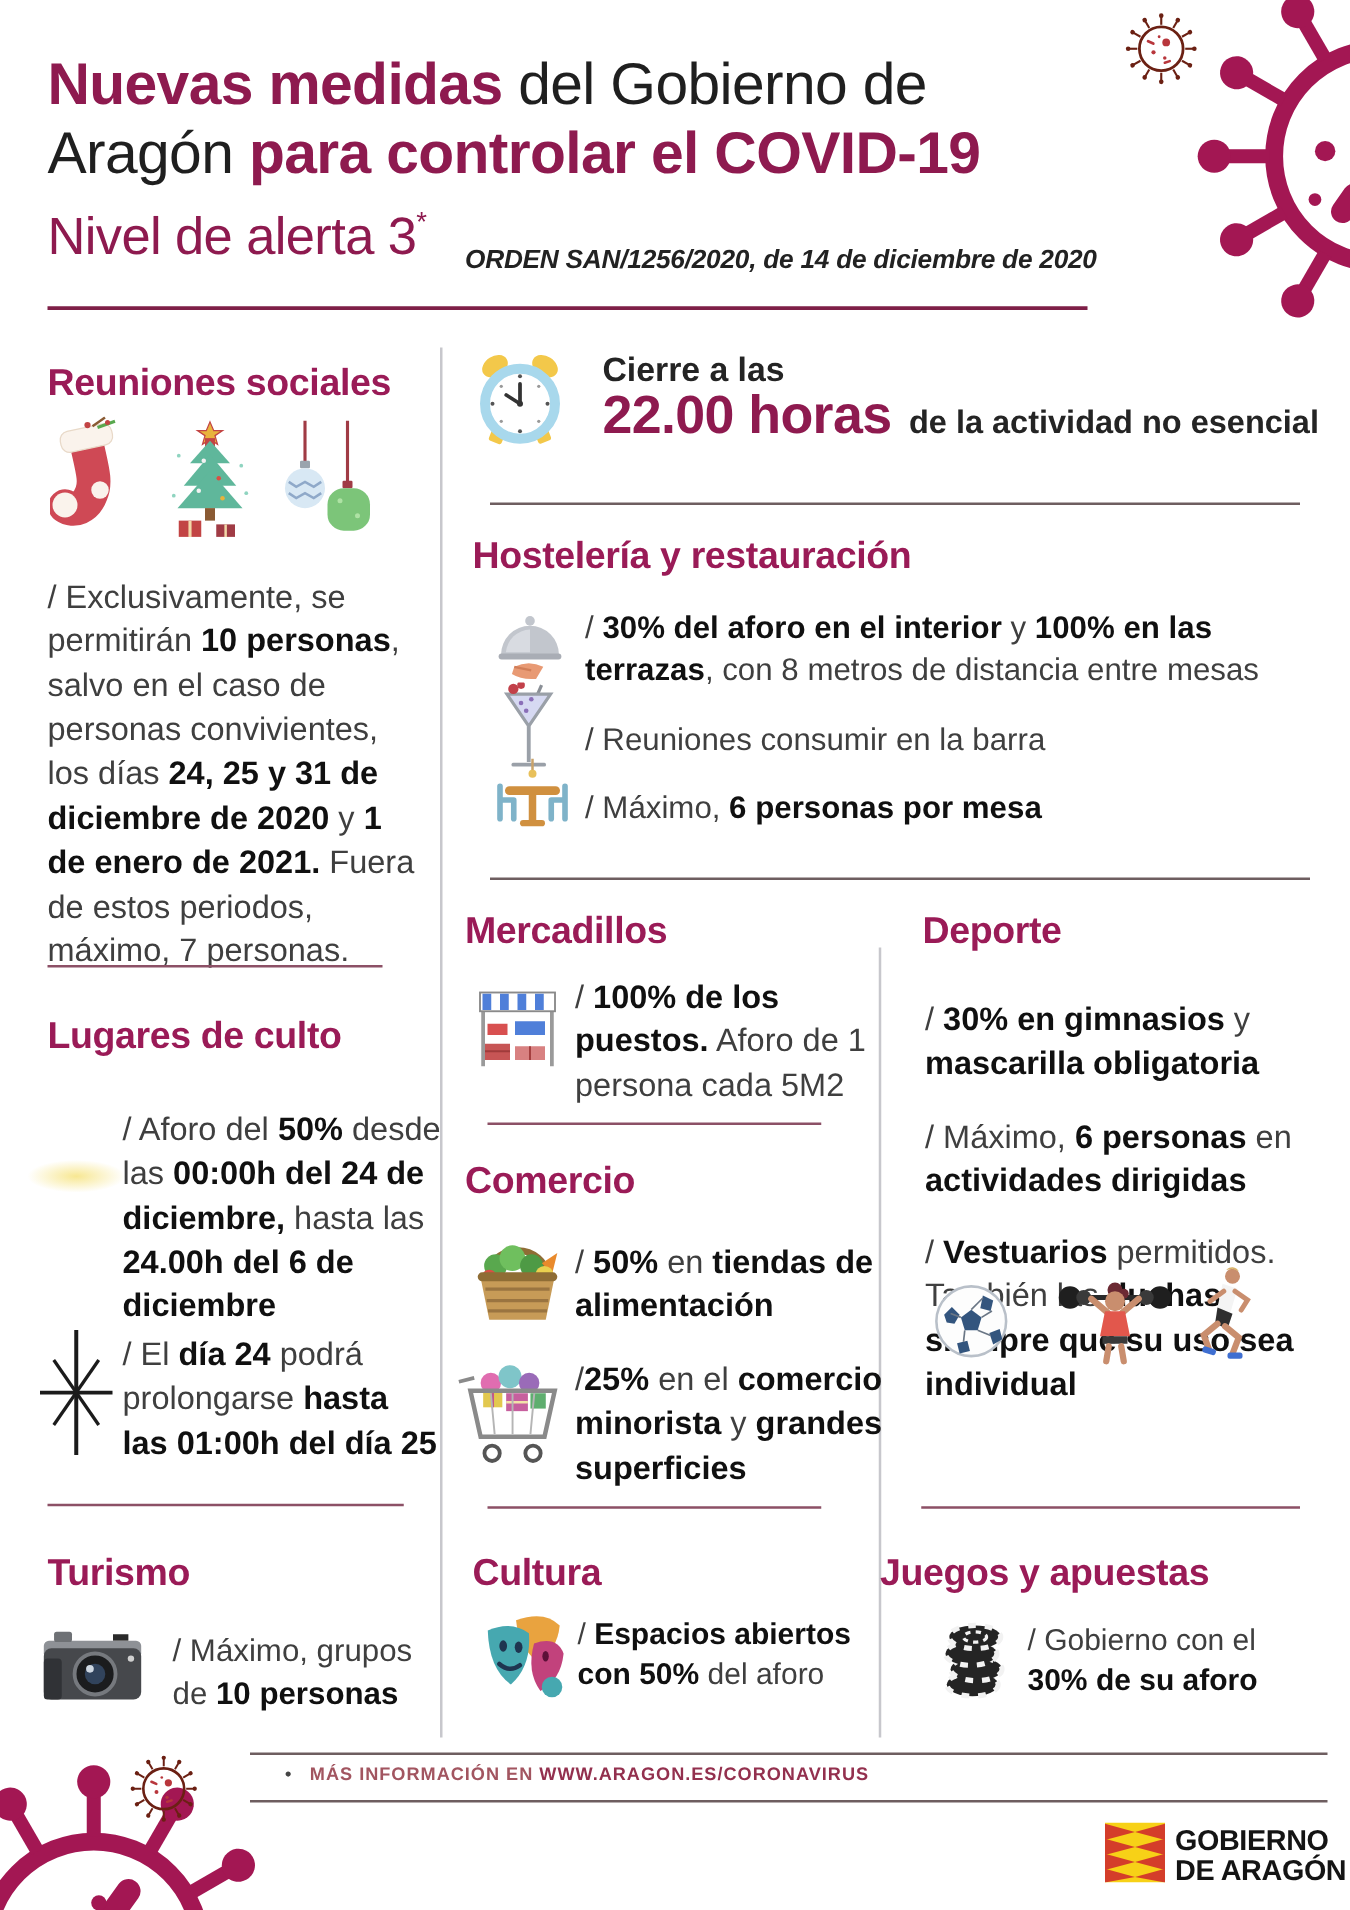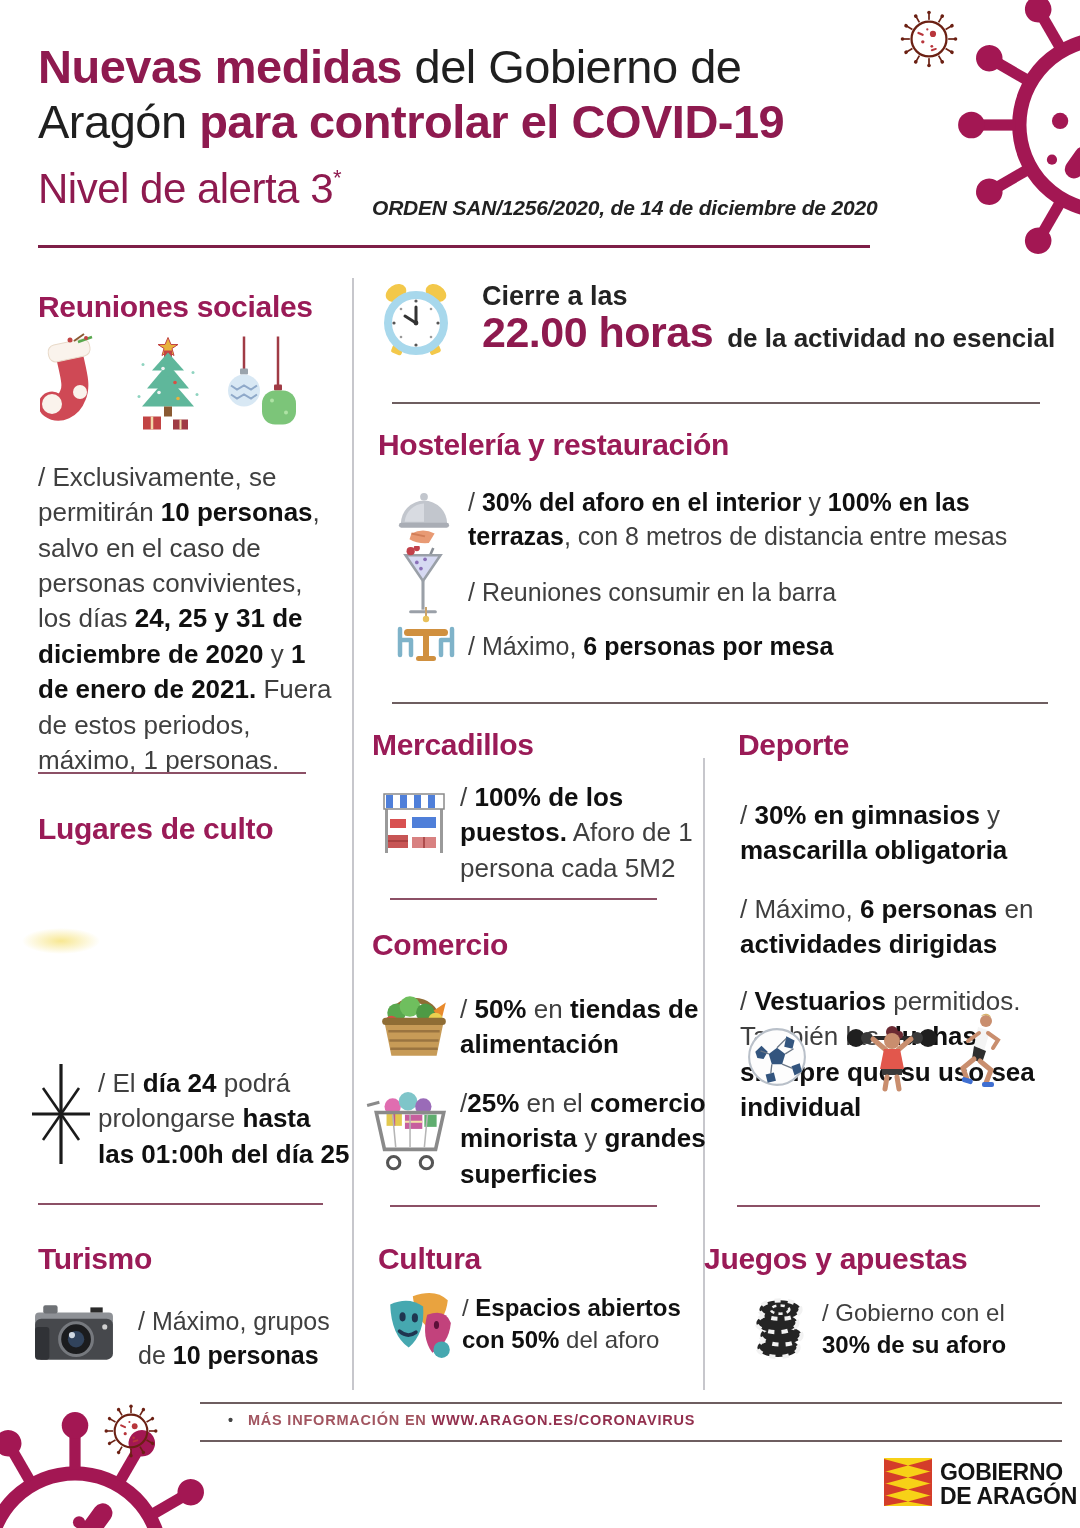--- a/index.html
+++ b/index.html
@@ -271,26 +271,27 @@
     <rect x="18" y="32" width="8" height="6" rx="1" fill="#9aa4ad"></rect>
     <circle cx="22" cy="54" r="16" fill="#d8e8f4"></circle>
     <polyline points="9,49 15,53 22,49 29,53 35,49" stroke="#8fa9c9" stroke-width="2" fill="none"></polyline>
     <polyline points="9,58 15,62 22,58 29,62 35,58" stroke="#8fa9c9" stroke-width="2" fill="none"></polyline>
     <rect x="52" y="48" width="8" height="6" rx="1" fill="#a03b45"></rect>
     <rect x="40" y="54" width="34" height="34" rx="13" fill="#7cc579"></rect>
     <circle cx="50" cy="64" r="2" fill="#aee2a4"></circle>
       <circle cx="64" cy="76" r="2" fill="#aee2a4"></circle>
   </svg>
 
-  <div class="abs rich t26" style="left:38px;top:460px;width:302px"><span>/ Exclusivamente, se permitirán </span><span class="b">10 personas</span><span>, salvo en el caso de personas convivientes, los días </span><span class="b">24, 25 y 31 de diciembre de 2020</span><span> y </span><span class="b">1 de enero de 2021.</span><span> Fuera de estos periodos, máximo, 1 personas.</span></div>
+  <div class="abs rich t26" style="left:38px;top:460px;width:302px"><span>/ Exclusivamente, se permitirán </span><span class="b">10 personas</span><span>, salvo en el caso de personas convivientes, los días </span><span class="b">24, 25 y 31 de diciembre de 2020</span><span> y </span><span class="b">1 de enero de 2021.</span><span> Fuera de estos periodos, máximo, 7 personas.</span></div>
 
   <div class="hline" style="left:38px;top:772px;width:268px"></div>
   <div class="abs sec-h" style="left:38px;top:812px">Lugares de culto</div>
 
   <div class="glow" style="left:22px;top:928px"></div>
+  <div class="abs rich t26" style="left:98px;top:886px;width:258px"><span>/ Aforo del </span><span class="b">50%</span><span>  desde las </span><span class="b">00:00h del 24 de diciembre,</span><span> hasta las </span><span class="b">24.00h del 6 de diciembre</span></div>
 
   <svg class="abs" style="left:30px;top:1062px" width="62" height="104" viewBox="0 0 62 104">
     <line x1="31" y1="2" x2="31" y2="102" stroke="#1b1b1b" stroke-width="3.2"></line>
     <line x1="2" y1="52" x2="60" y2="52" stroke="#1b1b1b" stroke-width="3"></line>
     <line x1="13" y1="26" x2="49" y2="78" stroke="#1b1b1b" stroke-width="2.6"></line>
     <line x1="49" y1="26" x2="13" y2="78" stroke="#1b1b1b" stroke-width="2.6"></line>
   </svg>
   <div class="abs rich t26" style="left:98px;top:1066px;width:252px"><span>/ El </span><span class="b">día 24</span><span> podrá prolongarse </span><span class="b">hasta las 01:00h del día 25</span></div>
 
   <div class="hline" style="left:38px;top:1203px;width:285px"></div>

